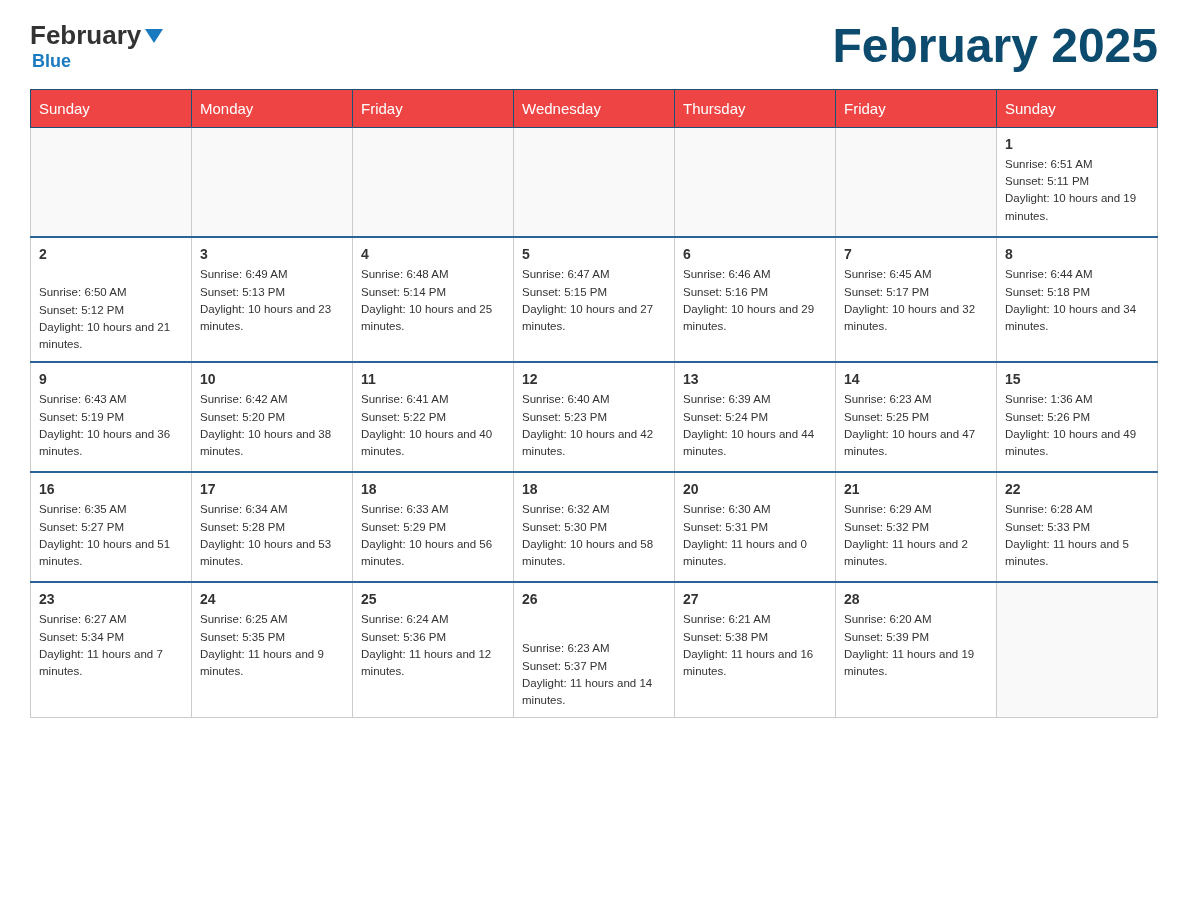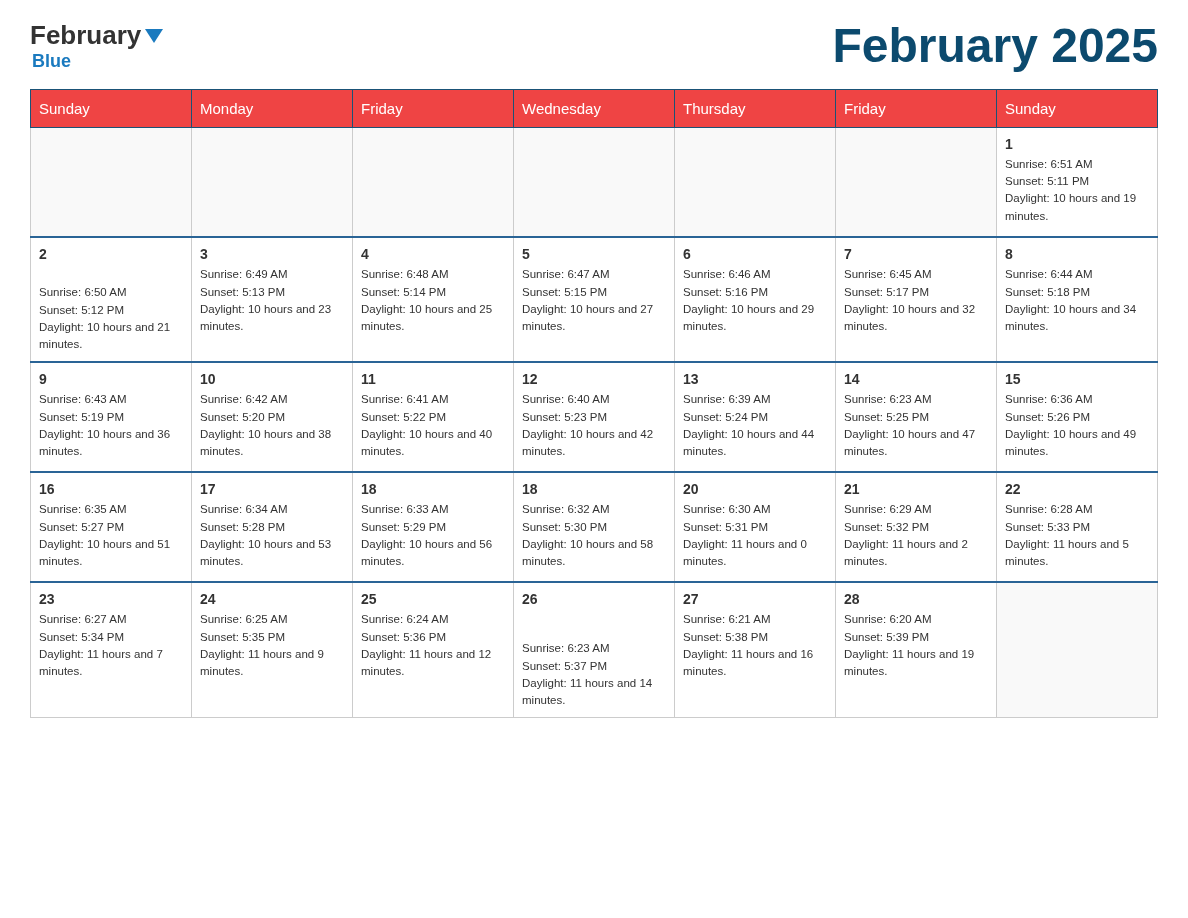--- a/index.html
+++ b/index.html
@@ -216,21 +216,21 @@
 Daylight: 10 hours and 44 minutes.</div>
         </td>
         <td>
           <span class="day-number">14</span>
           <div class="day-info" style="white-space: pre-line;">Sunrise: 6:23 AM
 Sunset: 5:25 PM
 Daylight: 10 hours and 47 minutes.</div>
         </td>
         <td>
           <span class="day-number">15</span>
-          <div class="day-info" style="white-space: pre-line;">Sunrise: 6:36 AM
+          <div class="day-info" style="white-space: pre-line;">Sunrise: 1:36 AM
 Sunset: 5:26 PM
 Daylight: 10 hours and 49 minutes.</div>
         </td>
       </tr>
       <tr>
         <td>
           <span class="day-number">16</span>
           <div class="day-info" style="white-space: pre-line;">Sunrise: 6:35 AM
 Sunset: 5:27 PM
 Daylight: 10 hours and 51 minutes.</div>

